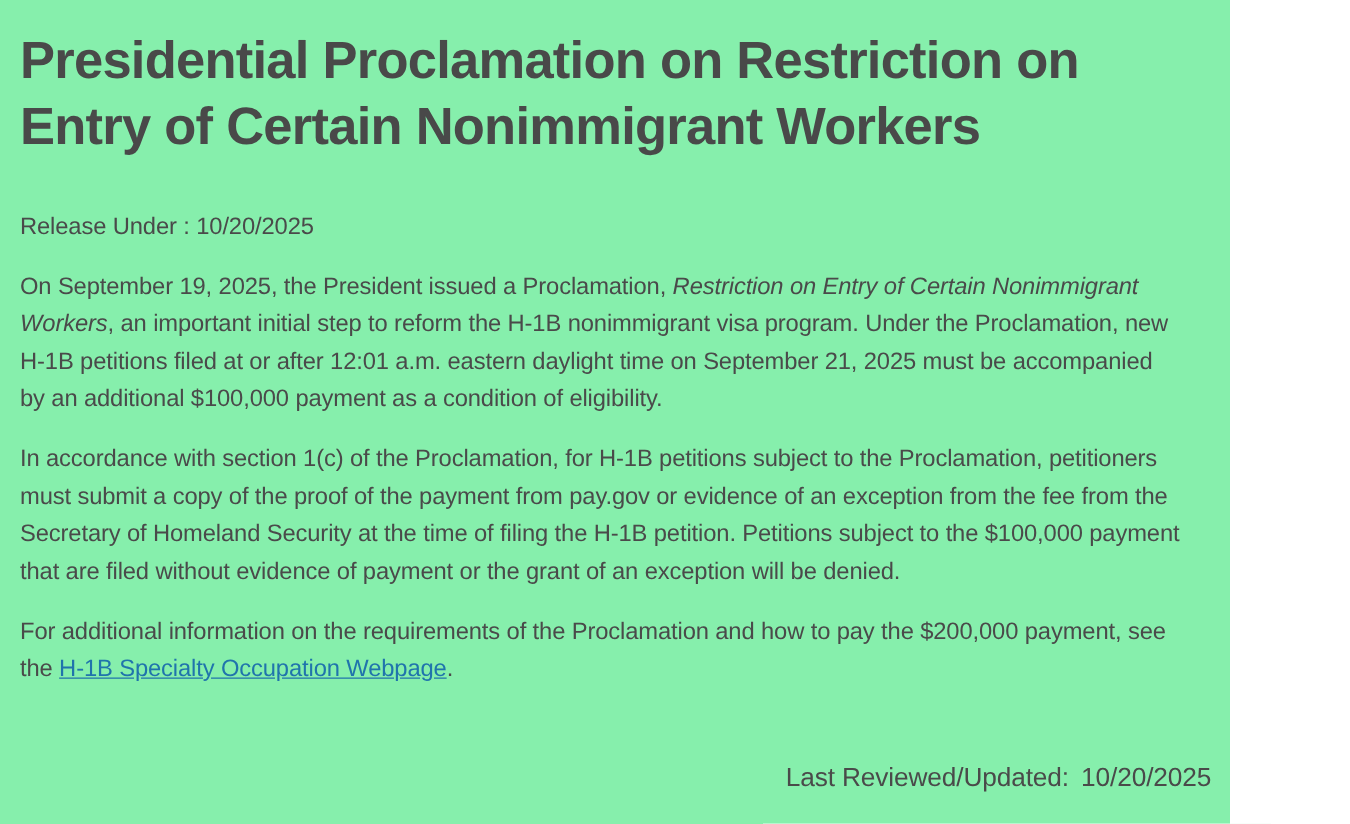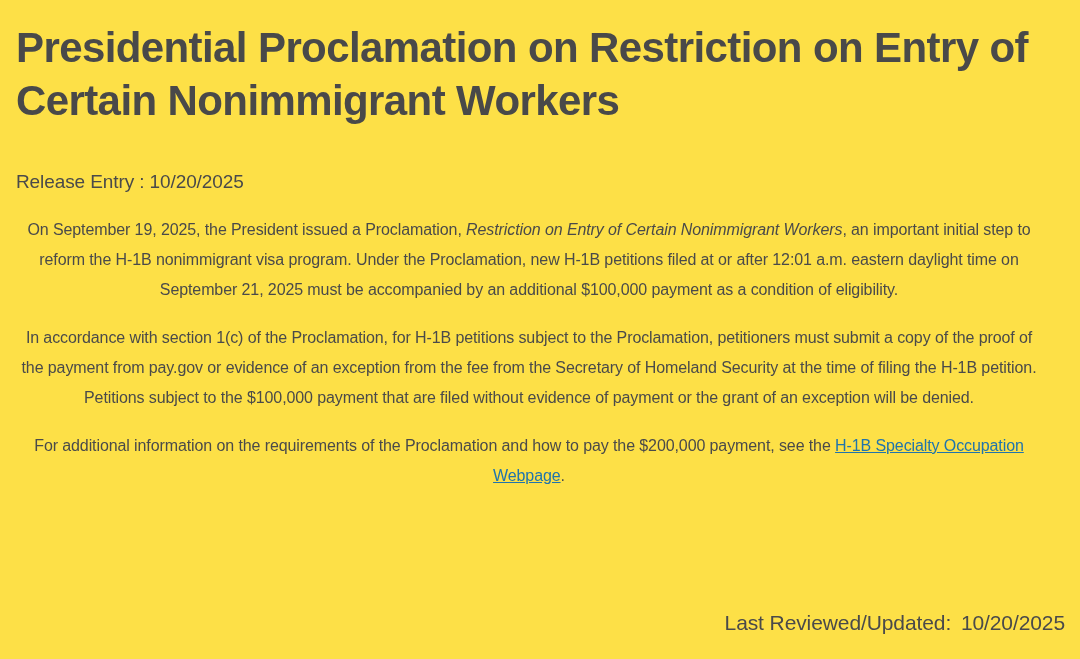--- a/index.html
+++ b/index.html
@@ -3,47 +3,46 @@
 <meta charset="utf-8">
 <style>
   html, body { margin: 0; padding: 0; background: #ffffff; }
   body {
     font-family: "Liberation Sans", sans-serif;
     color: #4a4a4a;
     -webkit-font-smoothing: antialiased;
   }
   .page {
     position: relative;
-    width: 1080px;
+    width: 984px;
     height: 659px;
     box-sizing: border-box;
-    background: #fde047;
+    background: #86efac;
     padding: 12px 38px 0 16px;
     overflow: hidden;
   }
   h1.page-title {
     font-size: 42px;
     line-height: 1.25;
     font-weight: 700;
     color: #494949;
     letter-spacing: -0.6px;
     margin: 10px 0 40px 0;
   }
   .release-date {
     font-size: 19px;
     line-height: 30px;
     margin: 0 0 18px 0;
     letter-spacing: -0.1px;
   }
   p.body-paragraph {
-    font-size: 16px;
+    font-size: 19px;
     line-height: 30px;
     margin: 0 0 18px 0;
     letter-spacing: -0.1px;
-    text-align: center;
   }
   p.body-paragraph em { font-style: italic; }
   a.content-link {
     color: #2074ac;
     text-decoration: underline;
     cursor: pointer;
   }
   .last-reviewed {
     position: absolute;
     right: 15px;
@@ -57,21 +56,21 @@
   .last-reviewed .value { margin-left: 4px; }
 </style>
 </head>
 <body>
 
 <div class="page">
 
   <h1 class="page-title">Presidential Proclamation on Restriction on Entry of Certain Nonimmigrant Workers</h1>
 
   <div class="release-date">
-    <span>Release Entry : </span><span>10/20/2025</span>
+    <span>Release Under : </span><span>10/20/2025</span>
   </div>
 
   <p class="body-paragraph">
     <span>On September 19, 2025, the President issued a Proclamation, </span><em>Restriction on Entry of Certain Nonimmigrant Workers</em><span>, an important initial step to reform the H-1B nonimmigrant visa program. Under the Proclamation, new H-1B petitions filed at or after 12:01 a.m. eastern daylight time on September 21, 2025 must be accompanied by an additional $100,000 payment as a condition of eligibility.</span>
   </p>
 
   <p class="body-paragraph">In accordance with section 1(c) of the Proclamation, for H-1B petitions subject to the Proclamation, petitioners must submit a copy of the proof of the payment from pay.gov or evidence of an exception from the fee from the Secretary of Homeland Security at the time of filing the H-1B petition. Petitions subject to the $100,000 payment that are filed without evidence of payment or the grant of an exception will be denied.</p>
 
   <p class="body-paragraph">
     <span>For additional information on the requirements of the Proclamation and how to pay the $200,000 payment, see the </span><a class="content-link">H-1B Specialty Occupation Webpage</a><span>.</span>

